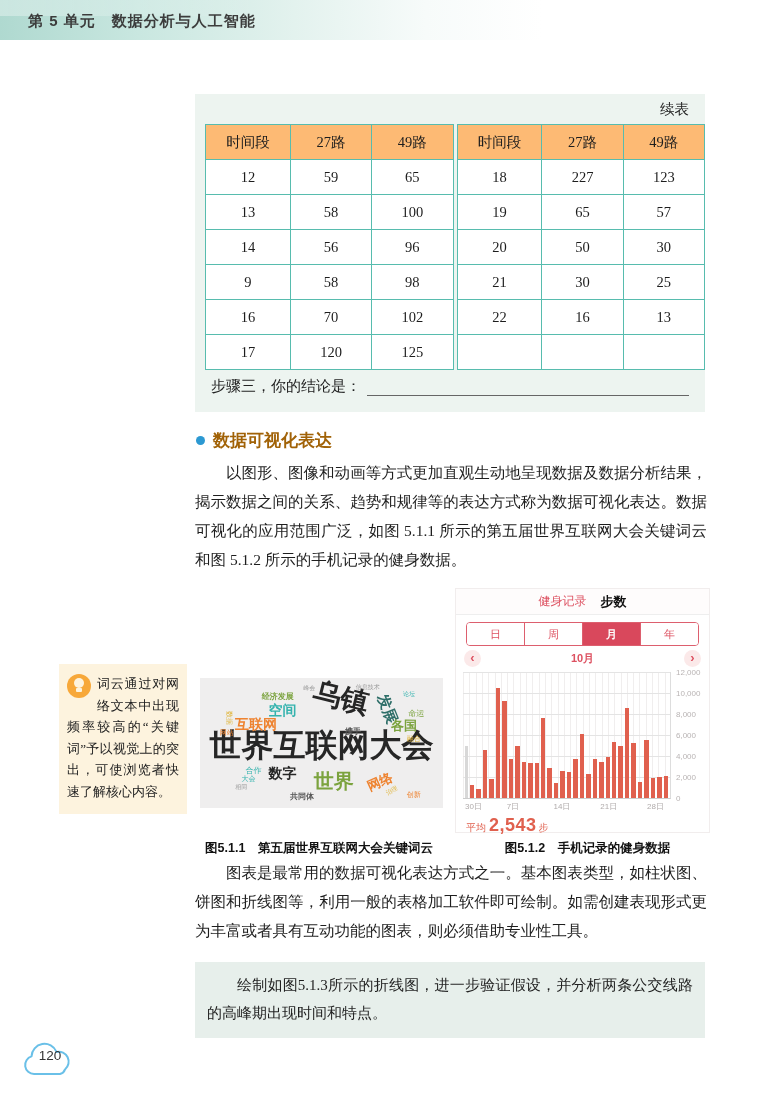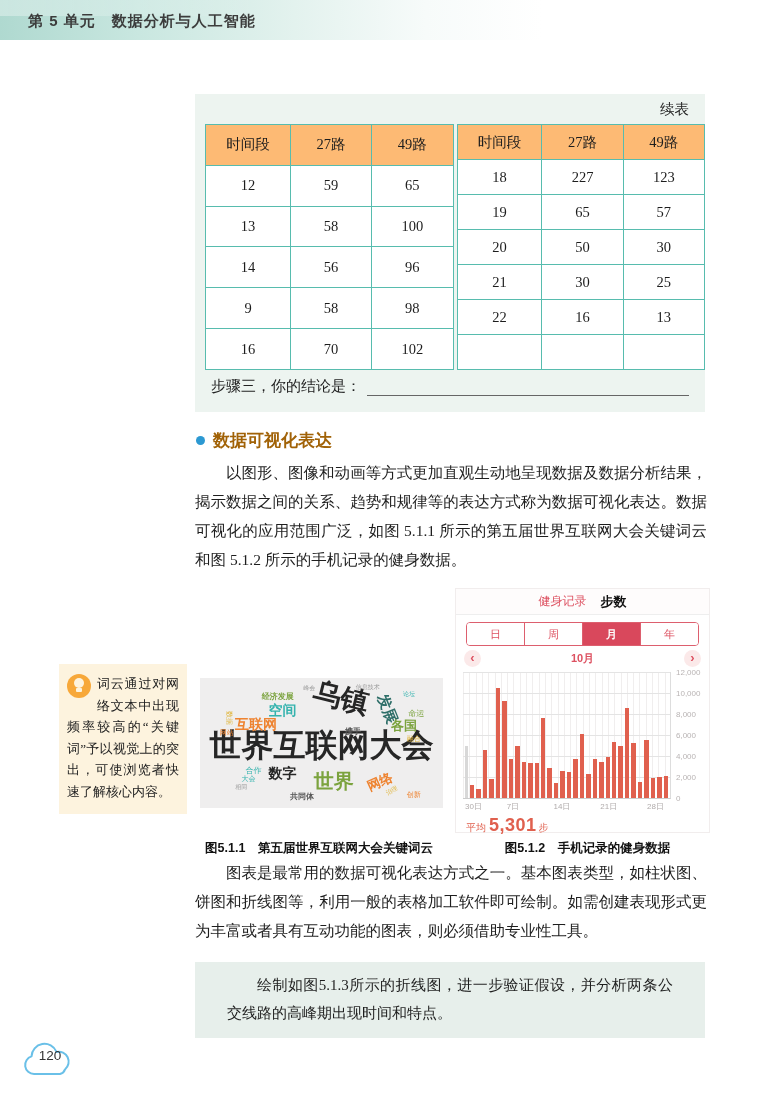--- a/index.html
+++ b/index.html
@@ -90,21 +90,21 @@
 
   
   .caption{position:absolute;top:840px;text-align:center;
     font-family:"Liberation Sans","DejaVu Sans",sans-serif;font-weight:bold;
     font-size:12.5px;color:#111;}
   .caption.fig1{left:188px;width:262px;}
   .caption.fig2{left:465px;width:245px;}
 
   
   .activity-box{position:absolute;left:195px;top:962px;width:510px;box-sizing:border-box;
-    background:#e7efeb;padding:9px 32px 11px;font-size:15px;line-height:28px;
+    background:#e7efeb;padding:9px 12px 11px;font-size:15px;line-height:28px;
     text-indent:2em;text-align:justify;color:#1e1e1e;}
 
   
   .page-cloud{position:absolute;left:20px;top:1038px;width:60px;height:44px;}
   .page-num{position:absolute;left:0;top:10px;width:60px;text-align:center;
     font-family:"Liberation Sans","DejaVu Sans",sans-serif;font-size:13.5px;color:#333;}
 </style>
 </head>
 <body>
 
@@ -139,20 +139,25 @@
           </tr>
           <tr>
             <td>9</td>
             <td>58</td>
             <td>98</td>
           </tr>
           <tr>
             <td>16</td>
             <td>70</td>
             <td>102</td>
+          </tr>
+          <tr>
+            <td>17</td>
+            <td>120</td>
+            <td>125</td>
           </tr>
         </tbody>
       </table>
     <table class="bus">
         <tbody>
           <tr>
             <th class="c0">时间段</th>
             <th class="c1">27路</th>
             <th class="c2">49路</th>
           </tr>
@@ -298,21 +303,21 @@
       </div>
   </div>
   <div class="xlabels">
       <div style="position: absolute; top: 2px; left: 1%;">30日</div>
       <div style="position: absolute; top: 2px; left: 21%;">7日</div>
       <div style="position: absolute; top: 2px; left: 43.5%;">14日</div>
       <div style="position: absolute; top: 2px; left: 66%;">21日</div>
       <div style="position: absolute; top: 2px; left: 88.5%;">28日</div>
     </div>
   <div class="avg-row">
-    <span class="avg-label">平均</span><span class="avg-value">5,301</span><span class="avg-unit">步</span>
+    <span class="avg-label">平均</span><span class="avg-value">2,543</span><span class="avg-unit">步</span>
   </div>
 </div>
 
 <div class="caption fig1">图5.1.1　第五届世界互联网大会关键词云</div>
 <div class="caption fig2">图5.1.2　手机记录的健身数据</div>
 
 <div class="para para2">图表是最常用的数据可视化表达方式之一。基本图表类型，如柱状图、饼图和折线图等，利用一般的表格加工软件即可绘制。如需创建表现形式更为丰富或者具有互动功能的图表，则必须借助专业性工具。</div>
 
 <div class="activity-box">绘制如图5.1.3所示的折线图，进一步验证假设，并分析两条公交线路的高峰期出现时间和特点。</div>
 

